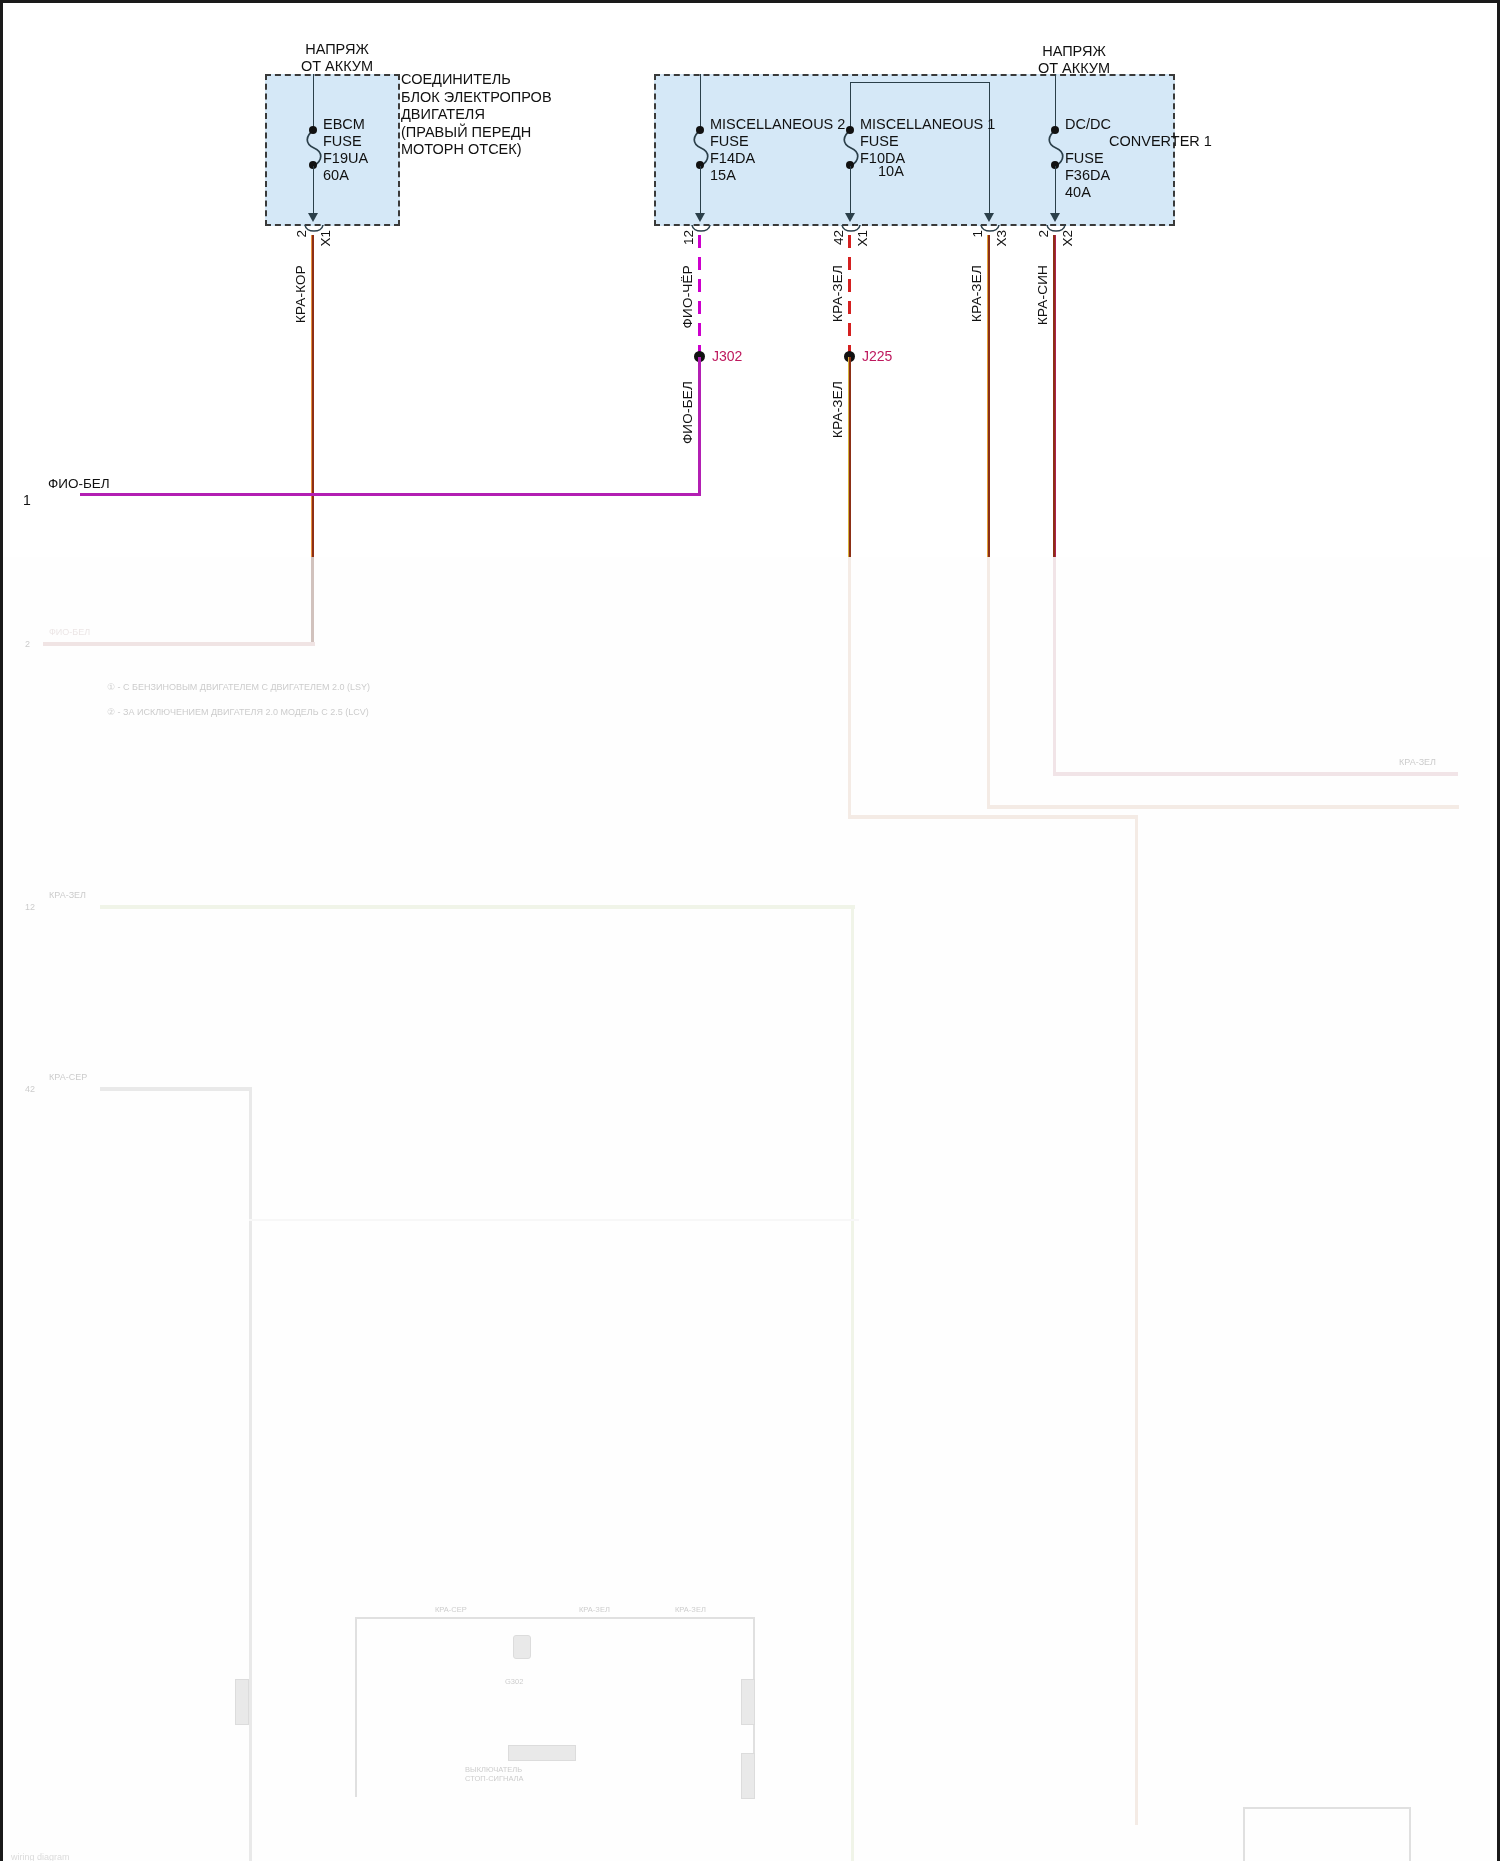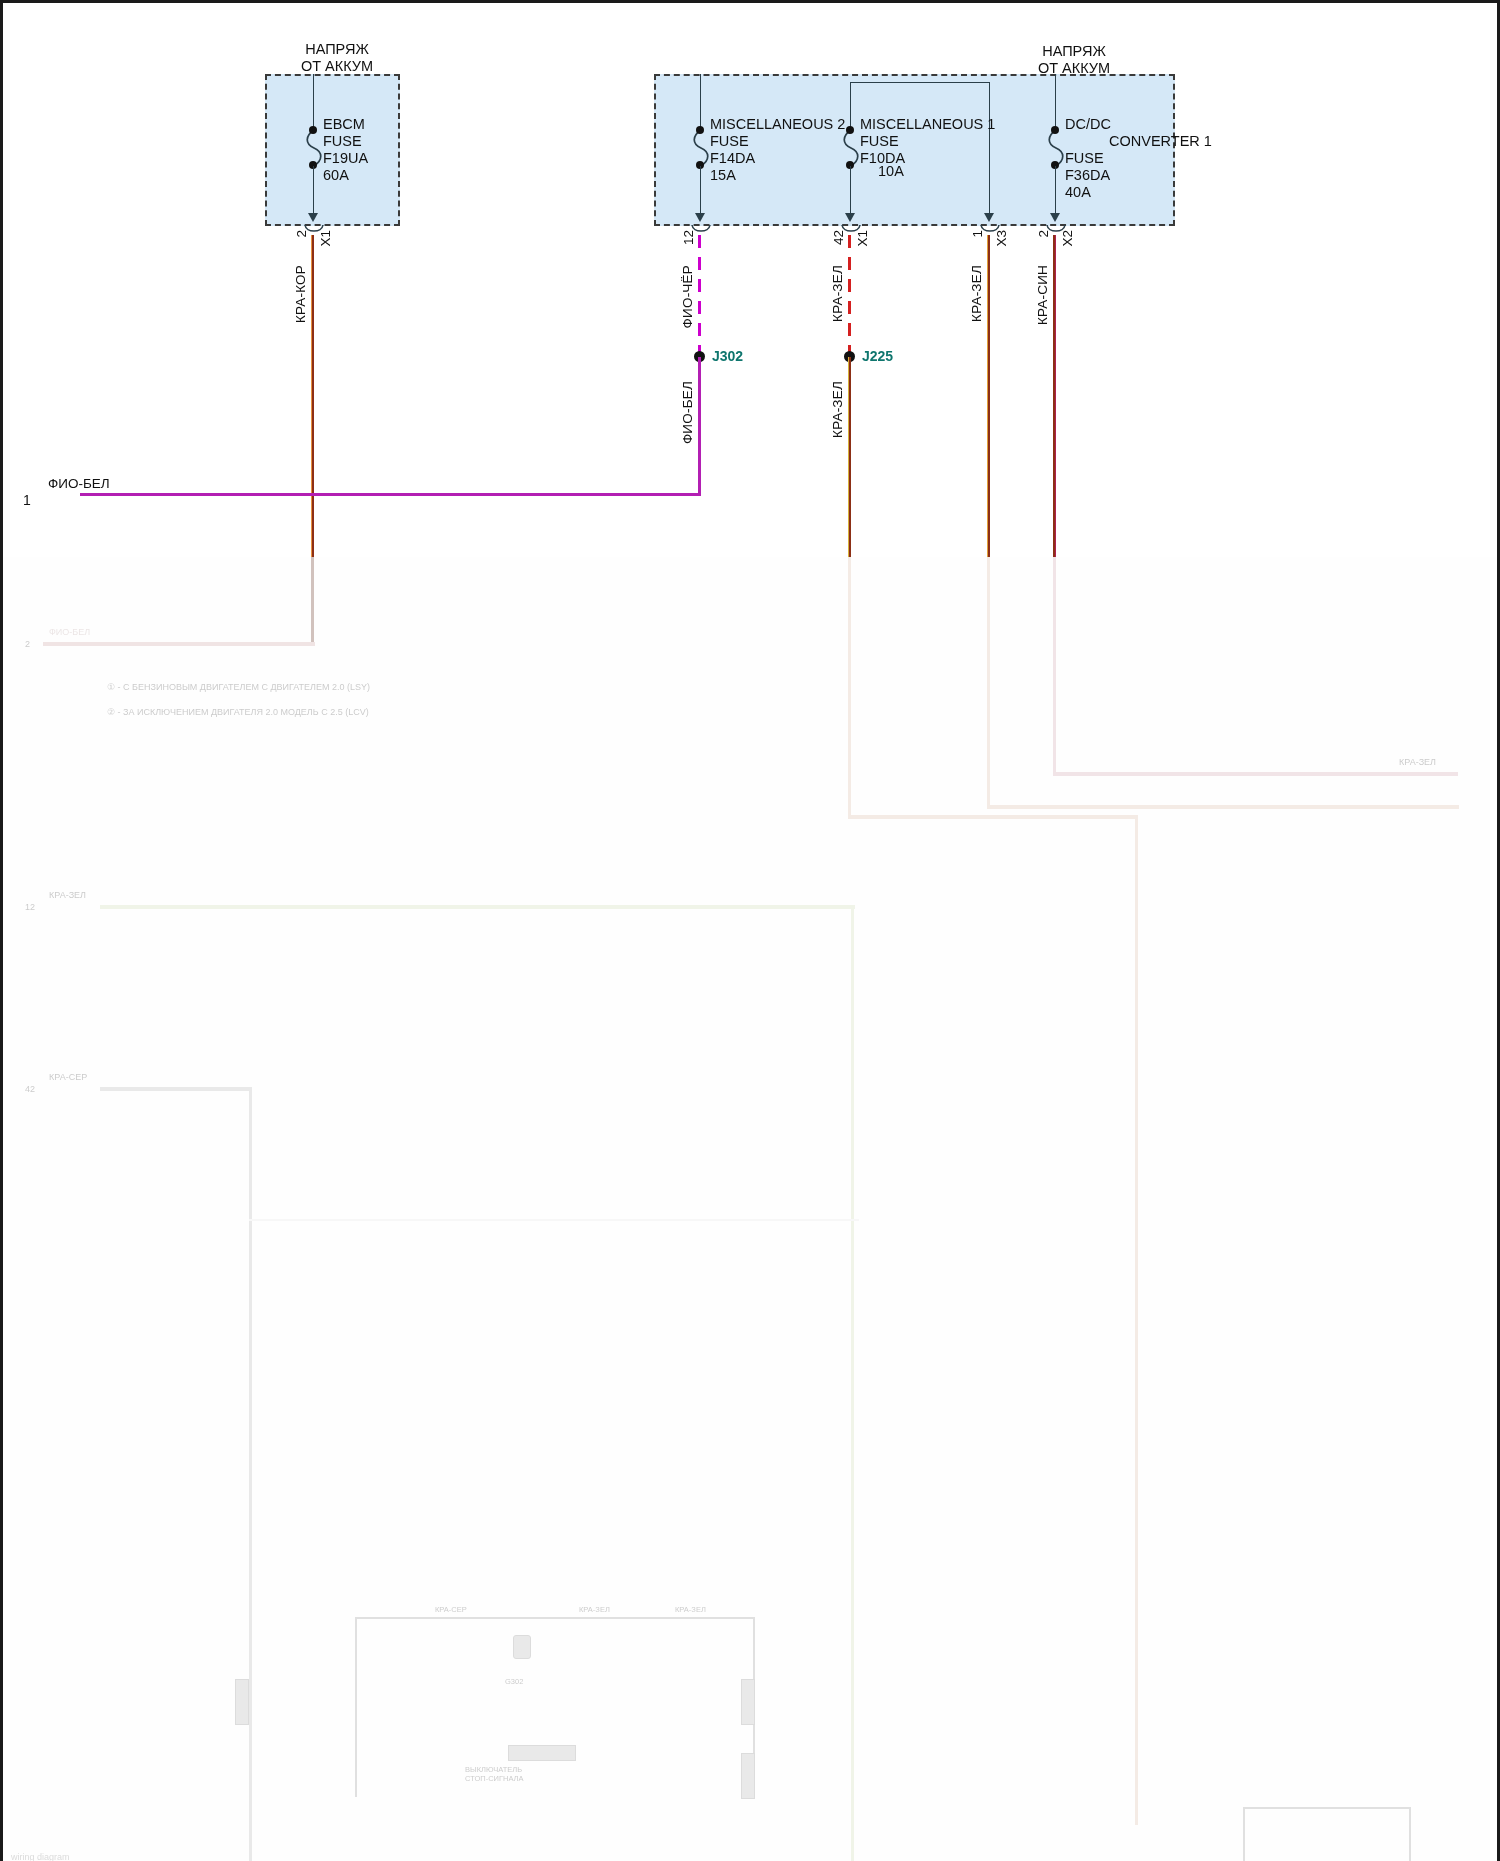--- a/index.html
+++ b/index.html
@@ -115,23 +115,22 @@
   }
   .wirelabel-h {
     position: absolute;
     font-size: 13.5px;
     color: #111;
     white-space: nowrap;
   }
   .splicetxt {
     position: absolute;
     font-size: 14px;
-    color: #0f766e;
-    white-space: nowrap;
-    font-weight: bold;
+    color: #be185d;
+    white-space: nowrap;
   }
   .leftnum {
     position: absolute;
     font-size: 14px;
     color: #111;
   }
   
   .w { position: absolute; }
   .w-v { width: 3.4px; }
   .w-h { height: 3.4px; }
@@ -163,20 +162,25 @@
 
 <div id="page">
 
   <div id="top-band">
 
     <div class="fusebox" style="left:262px; top:71px; width:135px; height:152px;"></div>
 
     <div class="hdr" style="left:274px; top:38px; text-align:center; width:120px;">НАПРЯЖ
 ОТ АККУМ</div>
 
+    <div class="sidelabel" style="left:398px; top:68px;">СОЕДИНИТЕЛЬ
+БЛОК ЭЛЕКТРОПРОВ
+ДВИГАТЕЛЯ
+(ПРАВЫЙ ПЕРЕДН
+МОТОРН ОТСЕК)</div>
 
     <div class="vline" style="left:310px; top:71px; height:56px;"></div>
     <svg class="fusecoil" style="left:298px; top:125px;" width="26" height="40" viewBox="0 0 26 40">
       <path d="M13 2 C 4 8, 4 16, 13 20 C 22 24, 22 32, 13 38" fill="none" stroke="#2b3f4a" stroke-width="1.7"></path>
     </svg>
     <div class="dot" style="left:306px; top:123px;"></div>
     <div class="dot" style="left:306px; top:158px;"></div>
     <div class="vline" style="left:310px; top:163px; height:48px;"></div>
     <div class="arrow" style="left:305px; top:210px;"></div>
 

